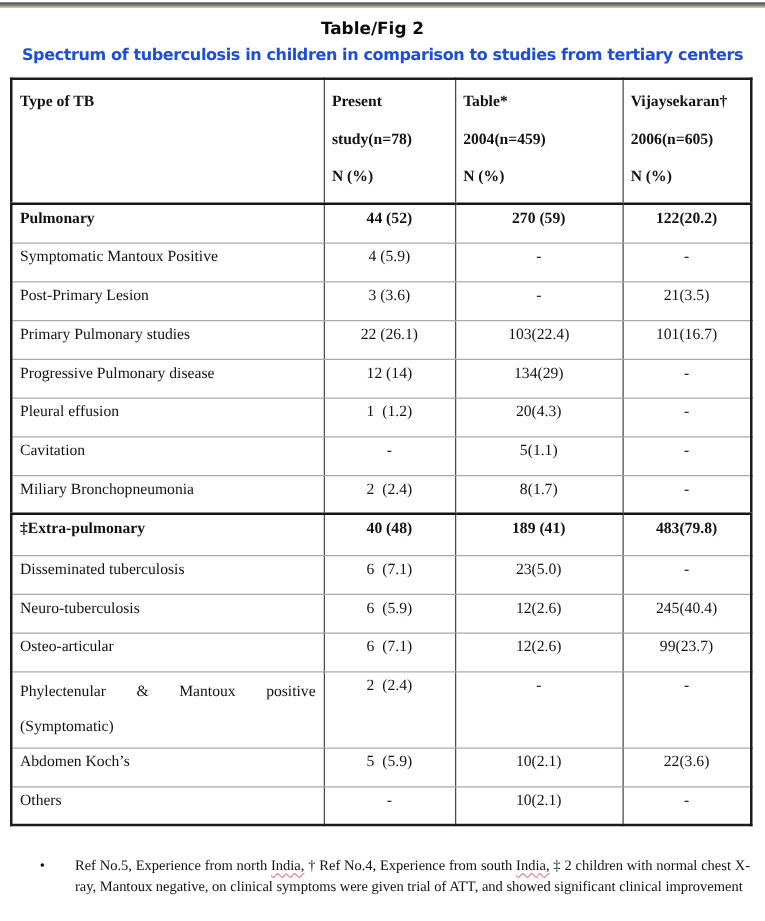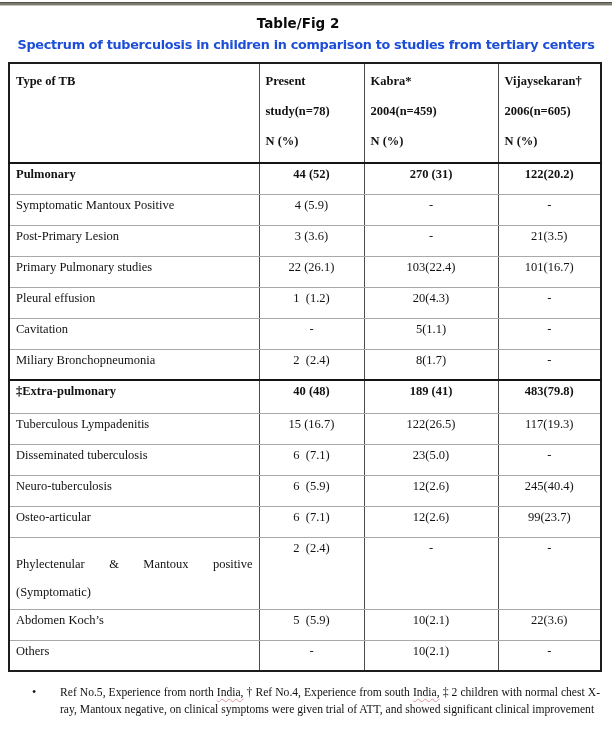--- a/index.html
+++ b/index.html
@@ -58,21 +58,21 @@
     border-bottom: 2px solid #151515;
     padding-top: 2px;
   }
   .tb thead th .hline { line-height: 30px; white-space: nowrap; }
   .tb tbody tr { height: 31px; }
   .tb tbody tr.row-bold td { font-weight: bold; }
   .tb tbody tr.row-thick-top { height: 33px; }
   .tb tbody tr.row-thick-top td { border-top: 2px solid #151515; margin-top: 44px; }
   .tb tbody tr.row-tall { height: 58px; }
   .tb td.cell-value { white-space: pre-wrap; text-align: center; }
-  .tb td.cell-label.justify { text-align: justify; line-height: 28px; padding-top: 12px; }
+  .tb td.cell-label.justify { text-align: justify; line-height: 28px; padding-top: 1px; }
 
   .footnote {
     position: absolute; left: 8px; right: 10px; top: 684px;
     display: flex; align-items: flex-start;
   }
   .footnote-bullet {
     width: 52px; flex: 0 0 52px;
     text-align: center; font-size: 12px; line-height: 17.5px;
   }
   .footnote-text {
@@ -110,55 +110,61 @@
         <tr>
           <th>
             <div class="hline">Type of TB</div>
           </th>
           <th>
             <div class="hline">Present</div>
             <div class="hline">study(n=78)</div>
             <div class="hline">N (%)</div>
           </th>
           <th>
-            <div class="hline">Kabra*</div>
+            <div class="hline">Table*</div>
             <div class="hline">2004(n=459)</div>
             <div class="hline">N (%)</div>
           </th>
           <th>
             <div class="hline">Vijaysekaran†</div>
             <div class="hline">2006(n=605)</div>
             <div class="hline">N (%)</div>
           </th>
         </tr>
       </thead>
     <tbody>
         <tr class="row-bold">
           <td class="cell-label">Pulmonary</td>
           <td class="cell-value">44 (52)</td>
-          <td class="cell-value">270 (31)</td>
+          <td class="cell-value">270 (59)</td>
           <td class="cell-value">122(20.2)</td>
         </tr>
         <tr>
           <td class="cell-label">Symptomatic Mantoux Positive</td>
           <td class="cell-value">4 (5.9)</td>
           <td class="cell-value">-</td>
           <td class="cell-value">-</td>
         </tr>
         <tr>
           <td class="cell-label">Post-Primary Lesion</td>
           <td class="cell-value">3 (3.6)</td>
           <td class="cell-value">-</td>
           <td class="cell-value">21(3.5)</td>
         </tr>
         <tr>
           <td class="cell-label">Primary Pulmonary studies</td>
           <td class="cell-value">22 (26.1)</td>
           <td class="cell-value">103(22.4)</td>
           <td class="cell-value">101(16.7)</td>
+        </tr>
+        <tr>
+          <td class="cell-label">Progressive Pulmonary disease</td>
+          <td class="cell-value">12 (14)</td>
+          <td class="cell-value">134(29)</td>
+          <td class="cell-value">-</td>
         </tr>
         <tr>
           <td class="cell-label">Pleural effusion</td>
           <td class="cell-value">1  (1.2)</td>
           <td class="cell-value">20(4.3)</td>
           <td class="cell-value">-</td>
         </tr>
         <tr>
           <td class="cell-label">Cavitation</td>
           <td class="cell-value">-</td>
@@ -171,26 +177,20 @@
           <td class="cell-value">8(1.7)</td>
           <td class="cell-value">-</td>
         </tr>
         <tr class="row-bold row-thick-top">
           <td class="cell-label">‡Extra-pulmonary</td>
           <td class="cell-value">40 (48)</td>
           <td class="cell-value">189 (41)</td>
           <td class="cell-value">483(79.8)</td>
         </tr>
         <tr>
-          <td class="cell-label">Tuberculous Lympadenitis</td>
-          <td class="cell-value">15 (16.7)</td>
-          <td class="cell-value">122(26.5)</td>
-          <td class="cell-value">117(19.3)</td>
-        </tr>
-        <tr>
           <td class="cell-label">Disseminated tuberculosis</td>
           <td class="cell-value">6  (7.1)</td>
           <td class="cell-value">23(5.0)</td>
           <td class="cell-value">-</td>
         </tr>
         <tr>
           <td class="cell-label">Neuro-tuberculosis</td>
           <td class="cell-value">6  (5.9)</td>
           <td class="cell-value">12(2.6)</td>
           <td class="cell-value">245(40.4)</td>

